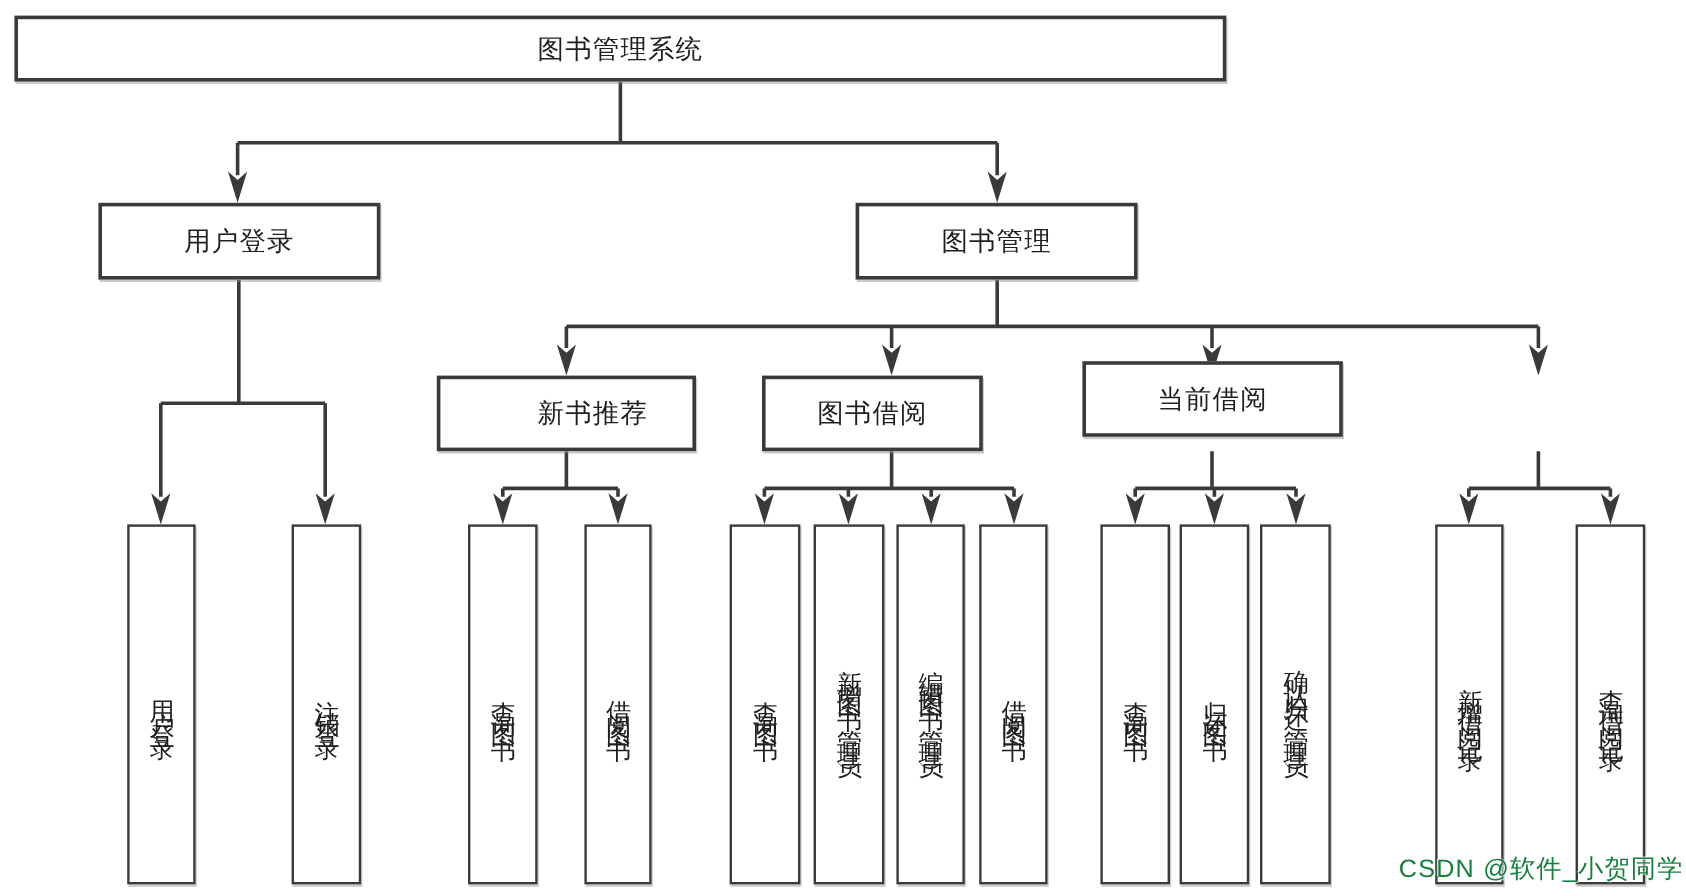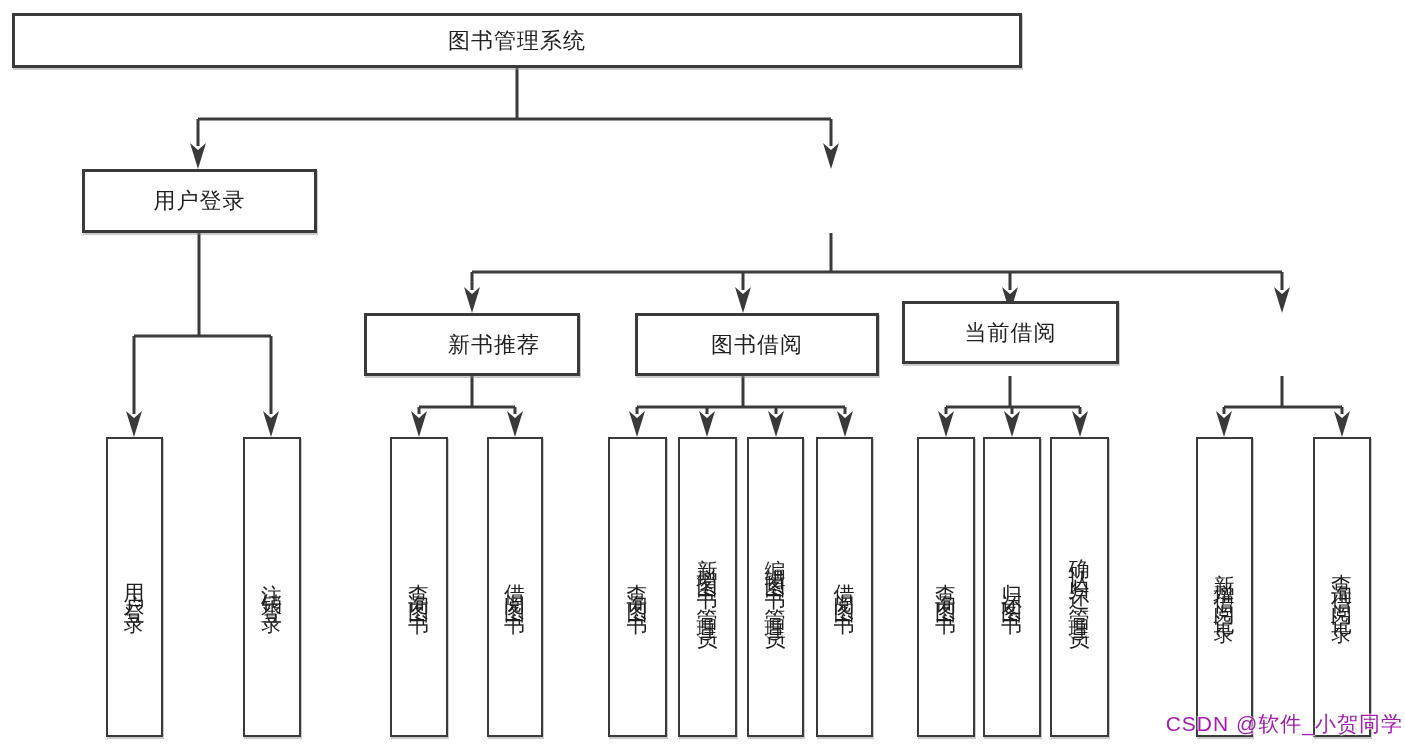--- a/index.html
+++ b/index.html
@@ -47,21 +47,21 @@
     white-space: nowrap;
   }
   svg.wires { position: absolute; left: 0; top: 0; z-index: 1; }
   svg.wires path { stroke: #3a3a3a; stroke-width: 3; fill: none; }
   svg.wires polygon { fill: #3a3a3a; stroke: none; }
   .watermark {
     position: absolute;
     right: 2px;
     bottom: 9px;
     font-size: 21px;
-    color: #a21caf;
+    color: #15803d;
     letter-spacing: 1px;
     z-index: 5;
     text-shadow: 1px 1px 1px rgba(255,255,255,0.85), -1px -1px 1px rgba(255,255,255,0.85);
     white-space: nowrap;
   }
 </style>
 </head>
 <body>
 
 <div class="canvas">
@@ -98,23 +98,24 @@
     <polygon points="1072,411 1080,418 1088,411 1080,437"></polygon>
 
     <path d="M1282 376 V407 M1224 407 H1342 M1224 407 V414 M1342 407 V414"></path>
     <polygon points="1216,411 1224,418 1232,411 1224,437"></polygon>
     <polygon points="1334,411 1342,418 1350,411 1342,437"></polygon>
   </svg>
 
   <div class="box" style="left:12px; top:13px; width:1010px; height:55px;">图书管理系统</div>
 
   <div class="box" style="left:82px; top:169px; width:235px; height:64px;">用户登录</div>
+  <div class="box" style="left:713px; top:169px; width:235px; height:64px;">图书管理</div>
 
   <div class="box" style="left:364px; top:313px; width:216px; height:63px;padding-left:44px;">新书推荐</div>
-  <div class="box" style="left:635px; top:313px; width:244px; height:63px;">图书借阅</div>
+  <div class="box" style="left:635px; top:313px; width:184px; height:63px;">图书借阅</div>
   <div class="box" style="left:902px; top:301px; width:217px; height:63px;">当前借阅</div>
 
   <div class="vbox" style="left:106px; width:57px;">
     <span class="vtxt">用户登录</span>
   </div>
   <div class="vbox" style="left:243px; width:58px;">
     <span class="vtxt">注销登录</span>
   </div>
 
   <div class="vbox" style="left:390px; width:58px;">

